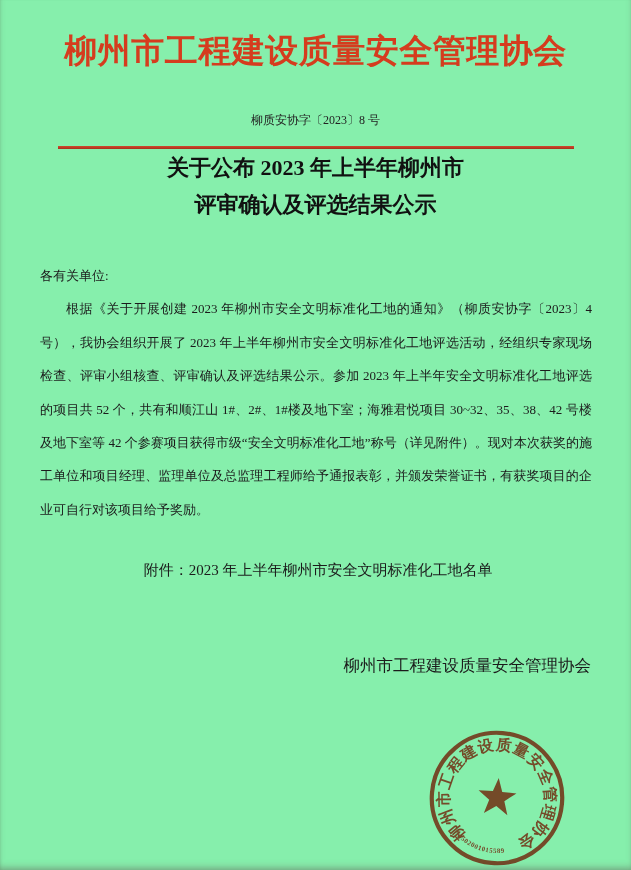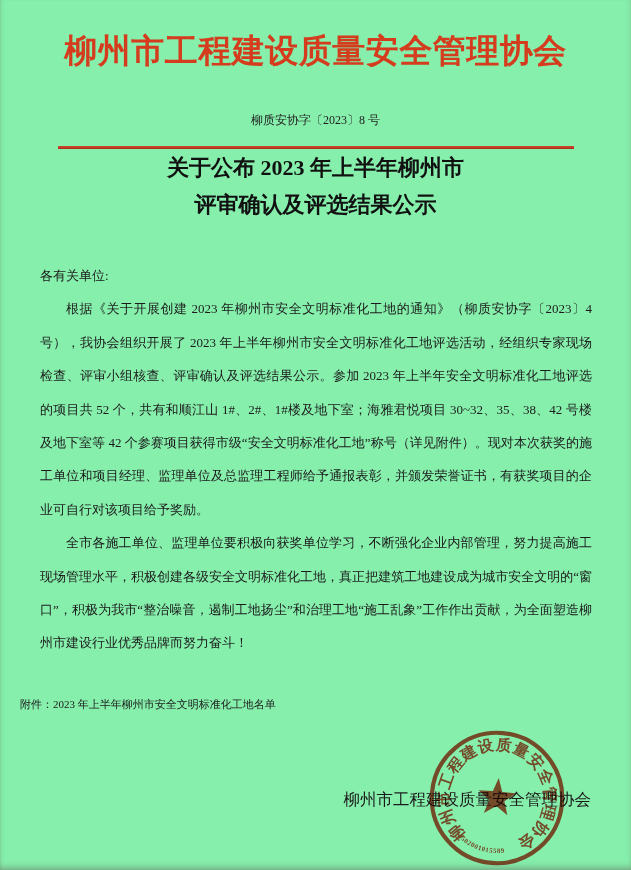--- a/index.html
+++ b/index.html
@@ -51,24 +51,25 @@
   .body-text {
     margin: 36px 39px 0 40px;
     font-size: 13px;
     line-height: 33.4px;
     text-align: justify;
     color: #1b1b1b;
   }
   .salutation { margin: 0; }
   .para { margin: 0; text-indent: 2em; }
   .attachment {
-    margin: 28px 39px 0 20px;
-    font-size: 11px;
+    margin: 28px 39px 0 44px;
+    font-size: 15px;
     line-height: 33px;
     color: #1b1b1b;
+    text-align: center;
   }
   .sign-block { position: relative; margin-top: 64px; }
   .sign-name {
     text-align: right;
     padding-right: 40px;
     font-size: 16.5px;
     line-height: 30px;
     color: #1b1b1b;
   }
   .seal {
@@ -99,21 +100,20 @@
   <hr class="red-rule">
 
   <div class="doc-title">
     <div>关于公布 2023 年上半年柳州市</div>
     <div>评审确认及评选结果公示</div>
   </div>
 
   <div class="body-text">
     <p class="salutation">各有关单位:</p>
     <p class="para">根据《关于开展创建 2023 年柳州市安全文明标准化工地的通知》（柳质安协字〔2023〕4 号），我协会组织开展了 2023 年上半年柳州市安全文明标准化工地评选活动，经组织专家现场检查、评审小组核查、评审确认及评选结果公示。参加 2023 年上半年安全文明标准化工地评选的项目共 52 个，共有和顺江山 1#、2#、1#楼及地下室；海雅君悦项目 30~32、35、38、42 号楼及地下室等 42 个参赛项目获得市级“安全文明标准化工地”称号（详见附件）。现对本次获奖的施工单位和项目经理、监理单位及总监理工程师给予通报表彰，并颁发荣誉证书，有获奖项目的企业可自行对该项目给予奖励。</p>
-    <p class="para">全市各施工单位、监理单位要积极向获奖单位学习，不断强化企业内部管理，努力提高施工现场管理水平，积极创建各级安全文明标准化工地，真正把建筑工地建设成为城市安全文明的“窗口”，积极为我市“整治噪音，遏制工地扬尘”和治理工地“施工乱象”工作作出贡献，为全面塑造柳州市建设行业优秀品牌而努力奋斗！</p>
   </div>
 
   <div class="attachment">附件：2023 年上半年柳州市安全文明标准化工地名单</div>
 
   <div class="sign-block">
     <div class="sign-name">柳州市工程建设质量安全管理协会</div>
 
   </div>
 
   <svg class="seal" viewBox="0 0 140 140" aria-hidden="true">

